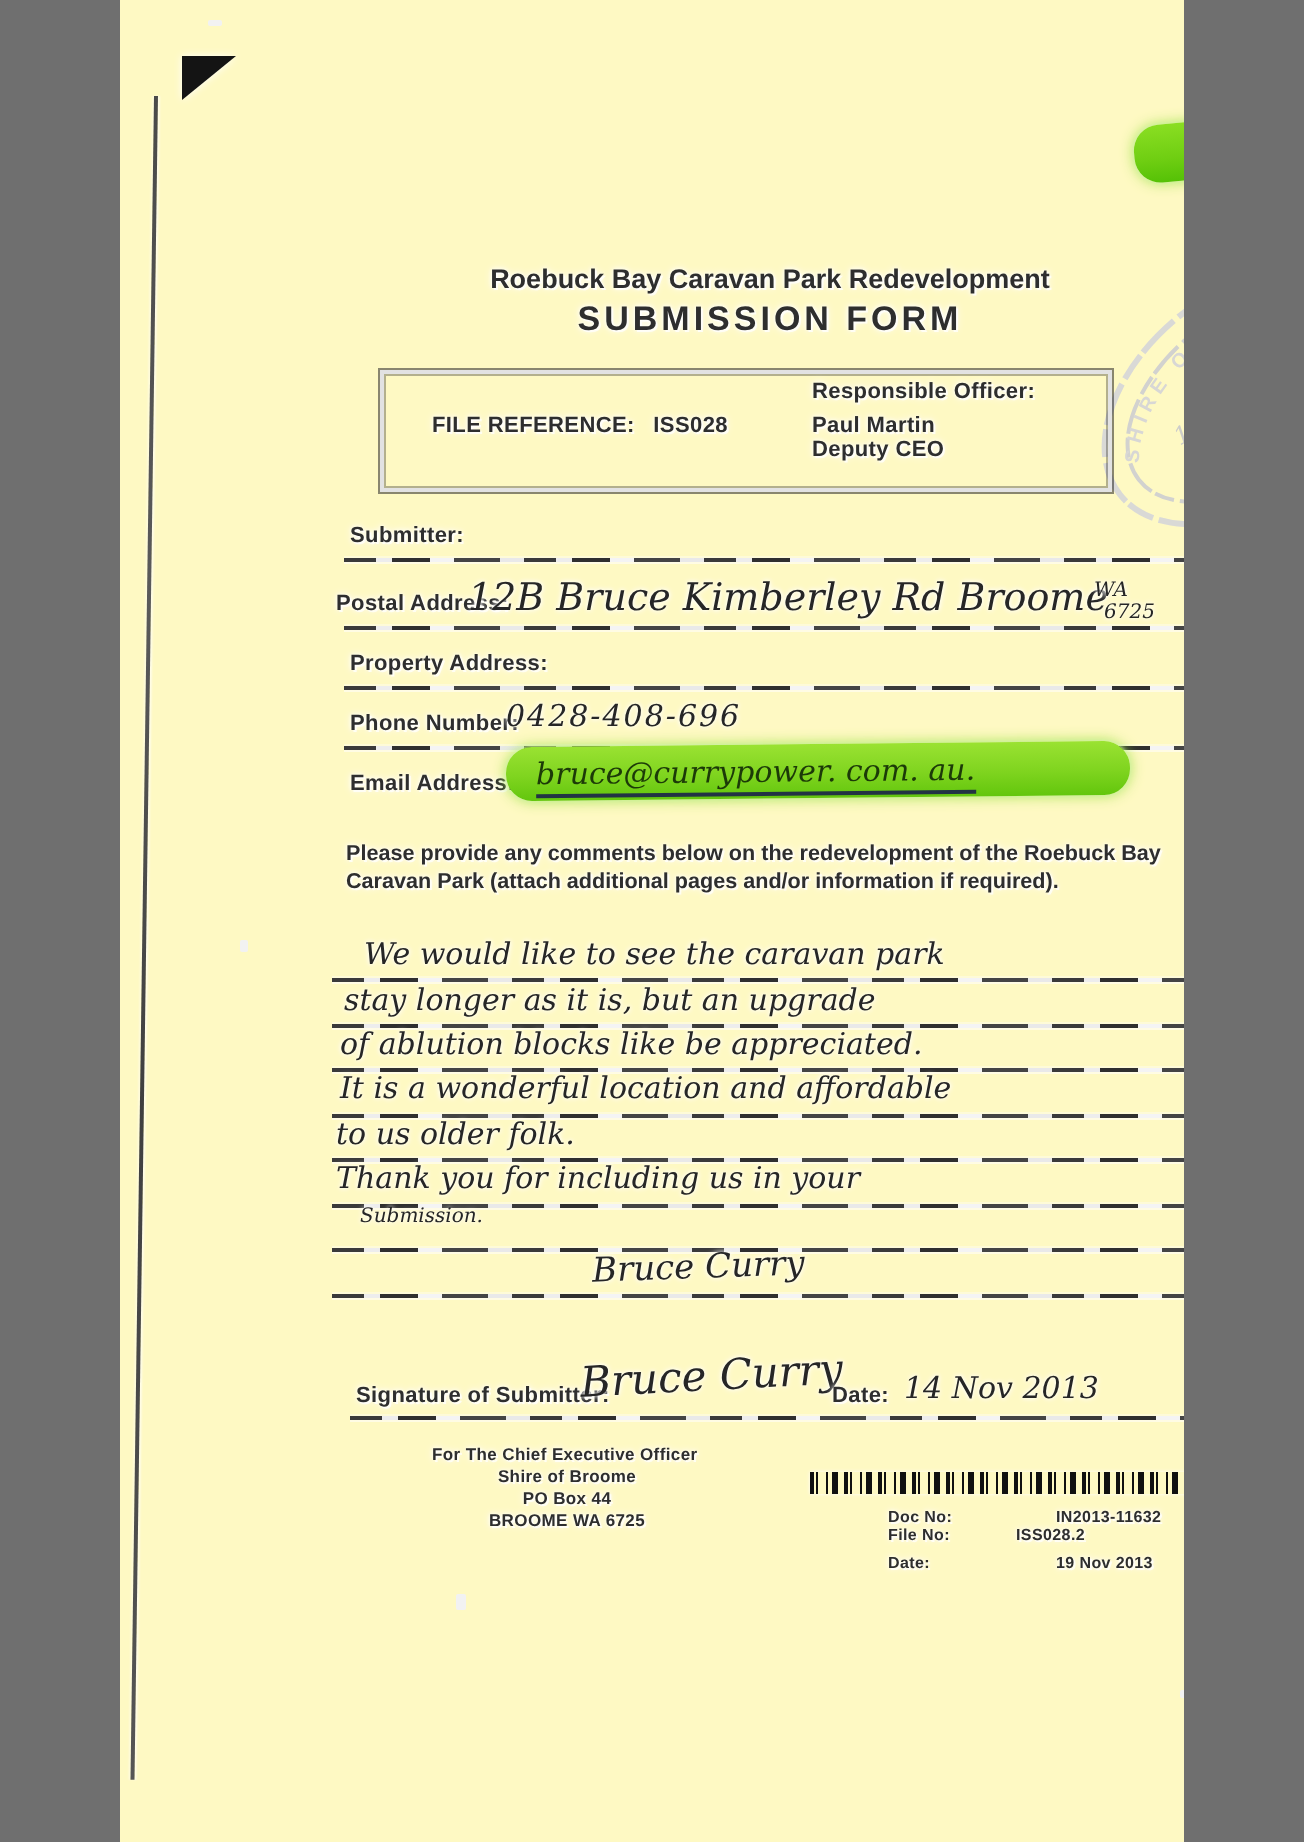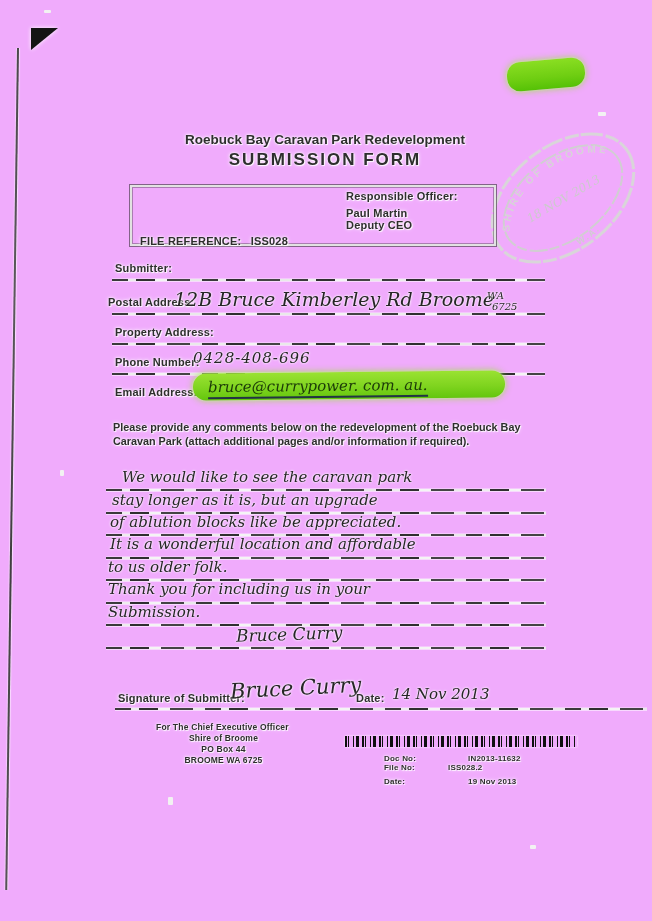--- a/index.html
+++ b/index.html
@@ -1,18 +1,18 @@
 <!DOCTYPE html>
 <html><head>
 <meta charset="utf-8">
 <style>
   html,body{margin:0;padding:0;background:#6f6f6f;}
   .page{
-    position:relative; width:652px; height:921px; margin:0 auto;
-    background:#f0abfc; overflow:hidden;
+    position:relative; width:532px; height:921px; margin:0 auto;
+    background:#fef9c3; overflow:hidden;
     font-family:"Liberation Sans", sans-serif; color:#2b2b2b;
   }
   
   .print{ text-shadow:0 0 2px #fff, 0 0 4px #fff, 1px 1px 0 rgba(255,255,255,.75); color:#2e2e2e; }
   .label{ font-weight:bold; font-size:11px; letter-spacing:.2px; }
   .hand{
     font-family:"DejaVu Serif", serif; font-style:italic; color:#262626;
     text-shadow:0 0 2px #fff, 0 0 3px rgba(255,255,255,.9);
     white-space:nowrap;
   }
@@ -83,21 +83,21 @@
         <textPath href="#arcTop" startOffset="14">SHIRE OF BROOME</textPath>
       </text>
       <text font-family="Liberation Sans, sans-serif" font-size="9" font-weight="bold" fill="#cfcfcf" letter-spacing="2">
         <textPath href="#arcBot" startOffset="42">W.A.</textPath>
       </text>
       <text x="91" y="85" text-anchor="middle" transform="rotate(8 91 80)" font-family="DejaVu Serif, serif" font-style="italic" font-size="12" fill="#cbcbcb">18 NOV 2013</text>
     </g>
   </svg>
 
   <div class="header-box">
-    <div class="abs print label" style="left:8px; top:20px;margin-top:28px;">
+    <div class="abs print label" style="left:24px; top:20px;">
       <span>FILE REFERENCE:</span>
       <span style="margin-left:6px;">ISS028</span>
     </div>
     <div class="abs print label" style="left:214px; top:3px;">Responsible Officer:</div>
     <div class="abs print label" style="left:214px; top:20px;">Paul Martin</div>
     <div class="abs print label" style="left:214px; top:32px;">Deputy CEO</div>
   </div>
 
   <div class="abs print label" style="left:115px; top:262px;">Submitter:</div>
   <div class="rule" style="left:112px; top:279px; width:433px;"></div>
@@ -133,21 +133,21 @@
 
   <div class="abs hand" style="left:110px; top:535px; font-size:15px;">It is a wonderful location and affordable</div>
   <div class="rule" style="left:106px; top:557px; width:440px;"></div>
 
   <div class="abs hand" style="left:108px; top:558px; font-size:15px;">to us older folk.</div>
   <div class="rule" style="left:106px; top:579px; width:440px;"></div>
 
   <div class="abs hand" style="left:108px; top:580px; font-size:15px;">Thank you for including us in your</div>
   <div class="rule" style="left:106px; top:602px; width:440px;"></div>
 
-  <div class="abs hand" style="left:108px; top:603px; font-size:15px;">Submission.</div>
+  <div class="abs hand" style="left:120px; top:603px; font-size:10px;">Submission.</div>
   <div class="rule" style="left:106px; top:624px; width:440px;"></div>
 
   <div class="abs hand" style="left:236px; top:624px; font-size:17px; transform:rotate(-2deg);">Bruce Curry</div>
   <div class="rule" style="left:106px; top:647px; width:440px;"></div>
 
   <div class="abs print label" style="left:118px; top:692px;">Signature of Submitter:</div>
   <div class="abs hand" style="left:230px; top:676px; font-size:21px; transform:rotate(-3deg);">Bruce Curry</div>
   <div class="abs print label" style="left:356px; top:692px;">Date:</div>
   <div class="abs hand" style="left:392px; top:685px; font-size:15px;">14 Nov 2013</div>
   <div class="rule" style="left:115px; top:708px; width:532px;"></div>

